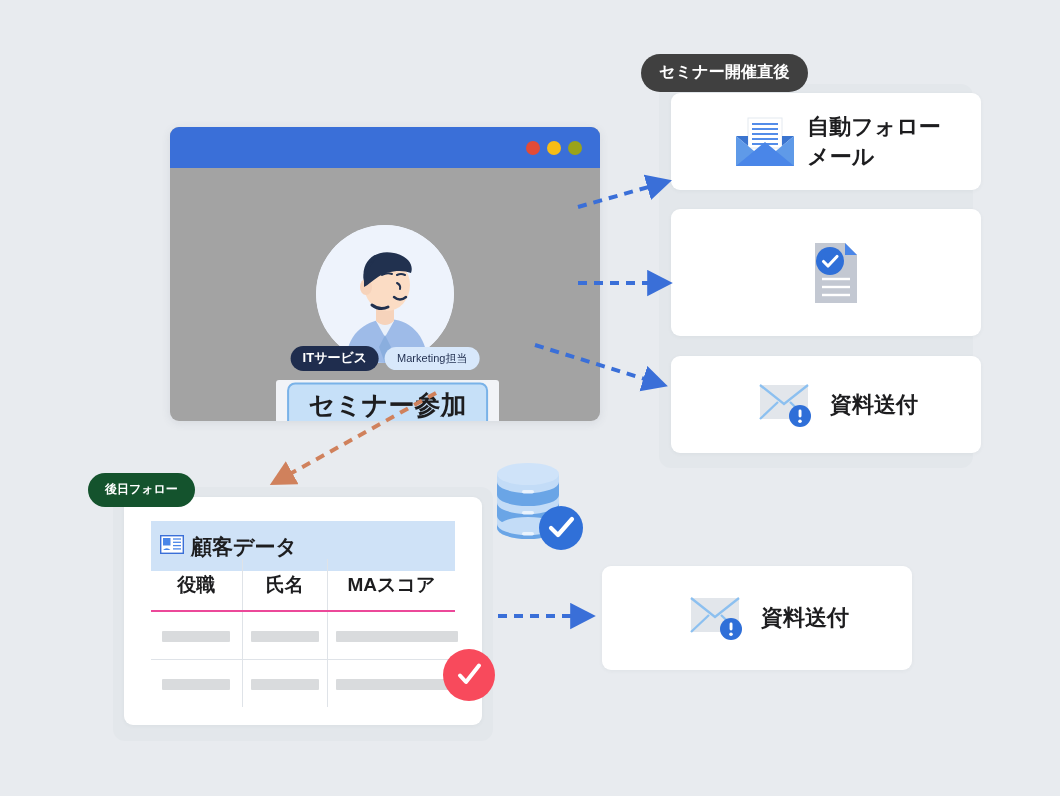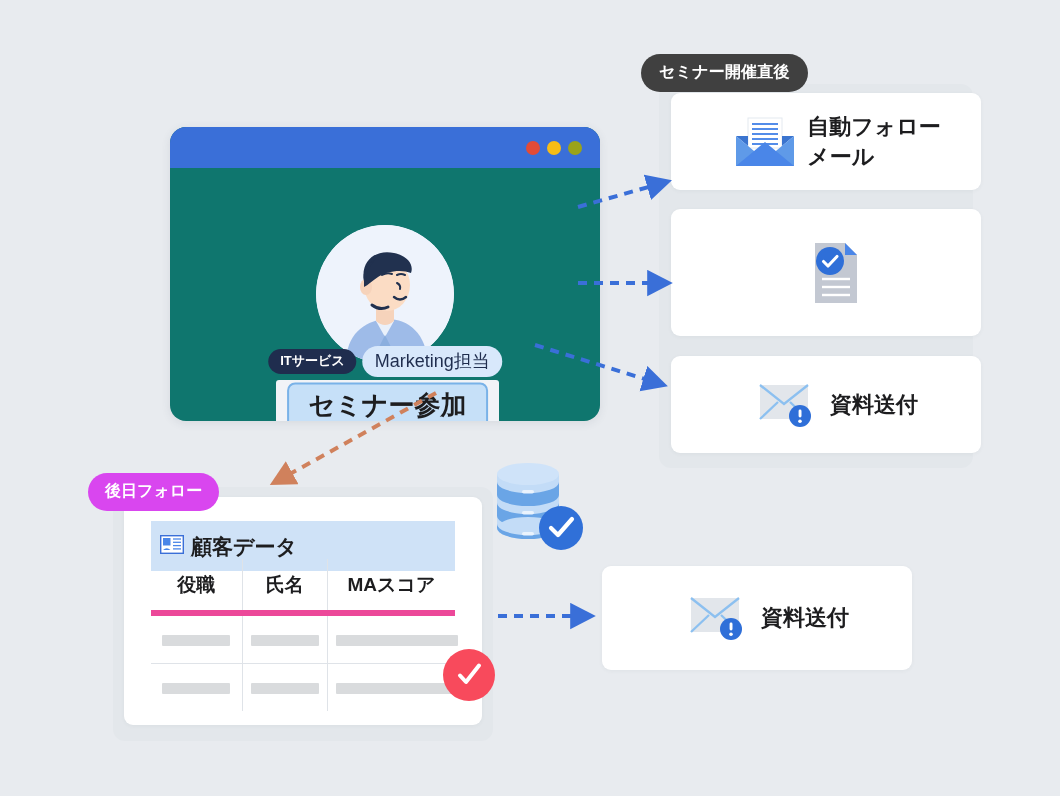--- a/index.html
+++ b/index.html
@@ -27,22 +27,22 @@
     left: 0; top: 0;
     width: 1060px; height: 796px;
     pointer-events: none;
     z-index: 5;
   }
 
   
   #browser-window {
     left: 170px; top: 127px;
     width: 430px; height: 294px;
-    background: #0f766e;
-    border-radius: 16px;
+    background: #a3a3a3;
+    border-radius: 9px;
     box-shadow: 0 2px 10px rgba(60,72,88,0.10);
     overflow: hidden;
     z-index: 3;
   }
   #browser-titlebar {
     height: 41px;
     background: #3a6fd8;
     position: relative;
   }
   #window-dots {
@@ -87,21 +87,21 @@
     white-space: nowrap;
   }
   .tag {
     border-radius: 999px;
     padding: 5px 12px;
     font-size: 13px;
     line-height: 1.15;
     font-weight: 700;
   }
   .tag.dark { background: #1f2d4e; color: #ffffff; }
-  .tag.light { background: #d8e8fb; color: #1f2d4e; font-weight: 400; font-size: 18px; }
+  .tag.light { background: #d8e8fb; color: #1f2d4e; font-weight: 400; font-size: 11px; }
 
   
   #cta-strip {
     position: absolute;
     left: 106px;
     top: 212px;
     width: 223px;
     height: 53px;
     background: #f1f3f7;
     border-radius: 3px;
@@ -180,25 +180,25 @@
   #table-card {
     left: 124px; top: 497px;
     width: 358px; height: 228px;
     background: #ffffff;
     border-radius: 9px;
     z-index: 4;
     box-shadow: 0 1px 4px rgba(60,72,88,0.05);
   }
   #badge-followup {
     left: 88px; top: 473px;
-    background: #d946ef;
+    background: #14532d;
     color: #ffffff;
     border-radius: 999px;
     padding: 8px 17px 9px 17px;
-    font-size: 16px;
+    font-size: 12px;
     font-weight: 700;
     white-space: nowrap;
     z-index: 9;
   }
   #table-title-bar {
     position: absolute;
     left: 27px; top: 24px;
     width: 304px; height: 50px;
     background: #cfe2f7;
     display: flex;
@@ -220,21 +220,21 @@
     border-collapse: collapse;
     table-layout: fixed;
   }
   #data-table th {
     font-size: 19px;
     font-weight: 700;
     color: #1d1d1f;
     height: 51px;
     vertical-align: middle;
     border-right: 1px solid #dfe3e8;
-    border-bottom: 6px solid #ec4899;
+    border-bottom: 2px solid #ec4899;
     text-align: center;
     padding: 0;
   }
   #data-table th:last-child { border-right: none; }
   #data-table td {
     height: 47px;
     border-right: 1px solid #dfe3e8;
     border-bottom: 1px solid #dfe3e8;
     text-align: center;
     vertical-align: middle;

